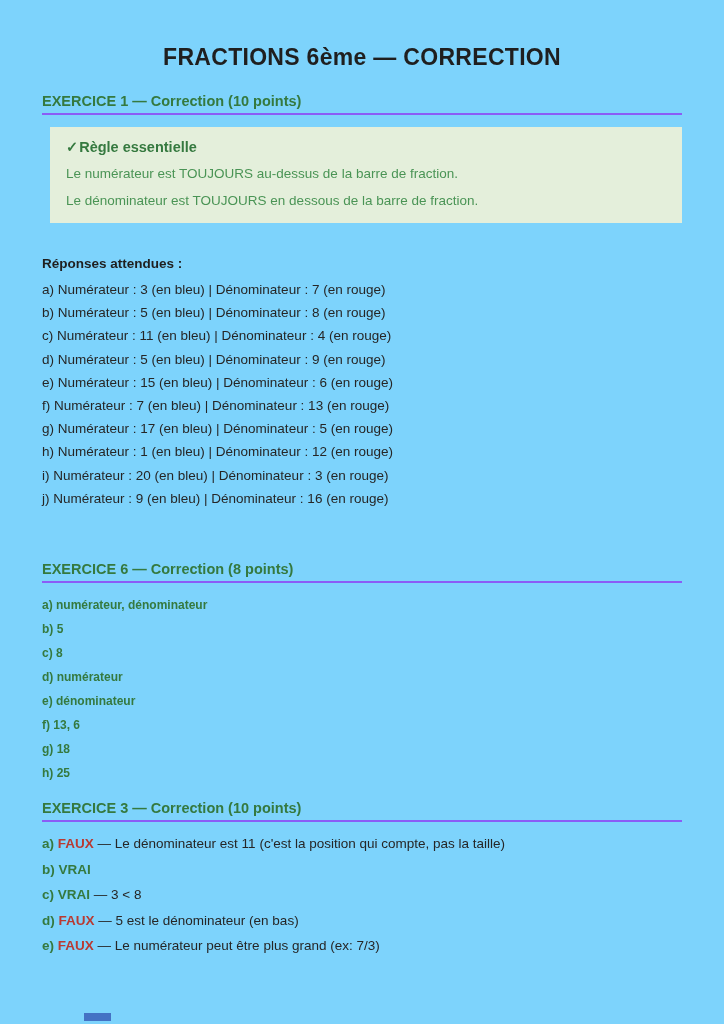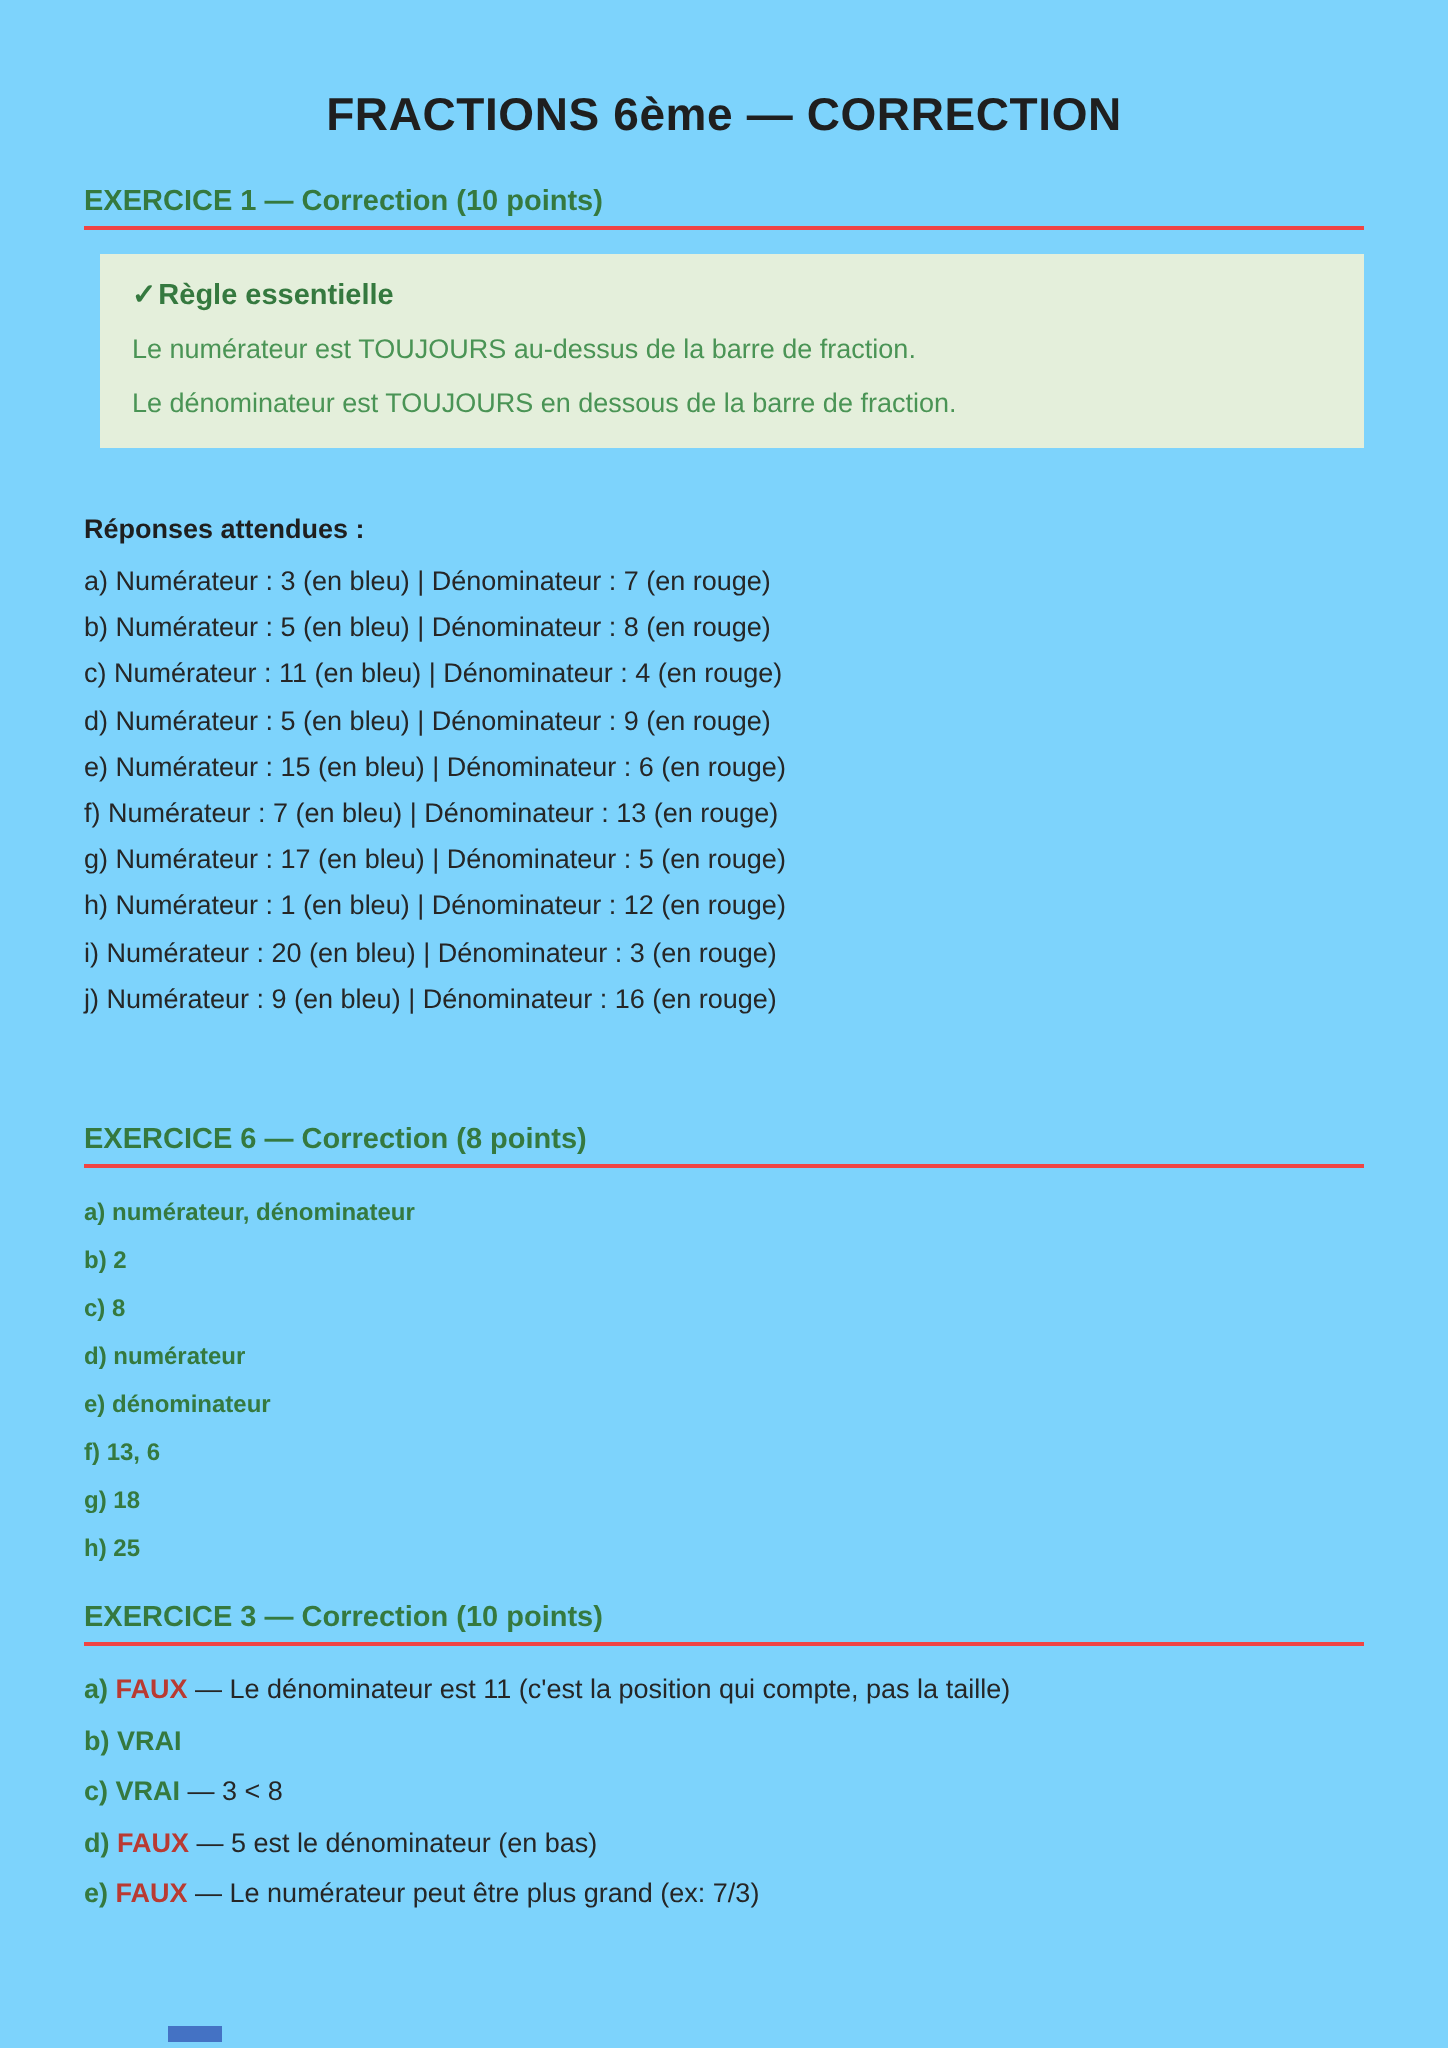--- a/index.html
+++ b/index.html
@@ -21,21 +21,21 @@
   }
   .doc-subtitle {
     margin-top:17px;
     text-align:center;
     font-size:15.5px; color:#2e2e2e;
   }
 
   .section-heading {
     font-size:14.5px; font-weight:bold;
     color:#35793f;
-    border-bottom:2px solid #ef4444;
+    border-bottom:2px solid #8b5cf6;
     padding-bottom:4px;
   }
   .heading-ex1 { margin-top:22px; }
   .heading-ex2 { margin-top:51px; }
   .heading-ex3 { margin-top:15px; }
 
   .rule-box {
     background:#e4efdb;
     margin-top:12px; margin-left:8px;
     padding:12px 16px 14px 16px;
@@ -105,21 +105,21 @@
       <div class="ex1-line">g) Numérateur : 17 (en bleu) | Dénominateur : 5 (en rouge)</div>
       <div class="ex1-line">h) Numérateur : 1 (en bleu) | Dénominateur : 12 (en rouge)</div>
       <div class="ex1-line">i) Numérateur : 20 (en bleu) | Dénominateur : 3 (en rouge)</div>
       <div class="ex1-line">j) Numérateur : 9 (en bleu) | Dénominateur : 16 (en rouge)</div>
     </div>
 
     <div class="section-heading heading-ex2">EXERCICE 6 — Correction (8 points)</div>
 
     <div class="ex2-list">
       <div class="ex2-line">a) numérateur, dénominateur</div>
-      <div class="ex2-line">b) 2</div>
+      <div class="ex2-line">b) 5</div>
       <div class="ex2-line">c) 8</div>
       <div class="ex2-line">d) numérateur</div>
       <div class="ex2-line">e) dénominateur</div>
       <div class="ex2-line">f) 13, 6</div>
       <div class="ex2-line">g) 18</div>
       <div class="ex2-line">h) 25</div>
     </div>
 
     <div class="section-heading heading-ex3">EXERCICE 3 — Correction (10 points)</div>
 

